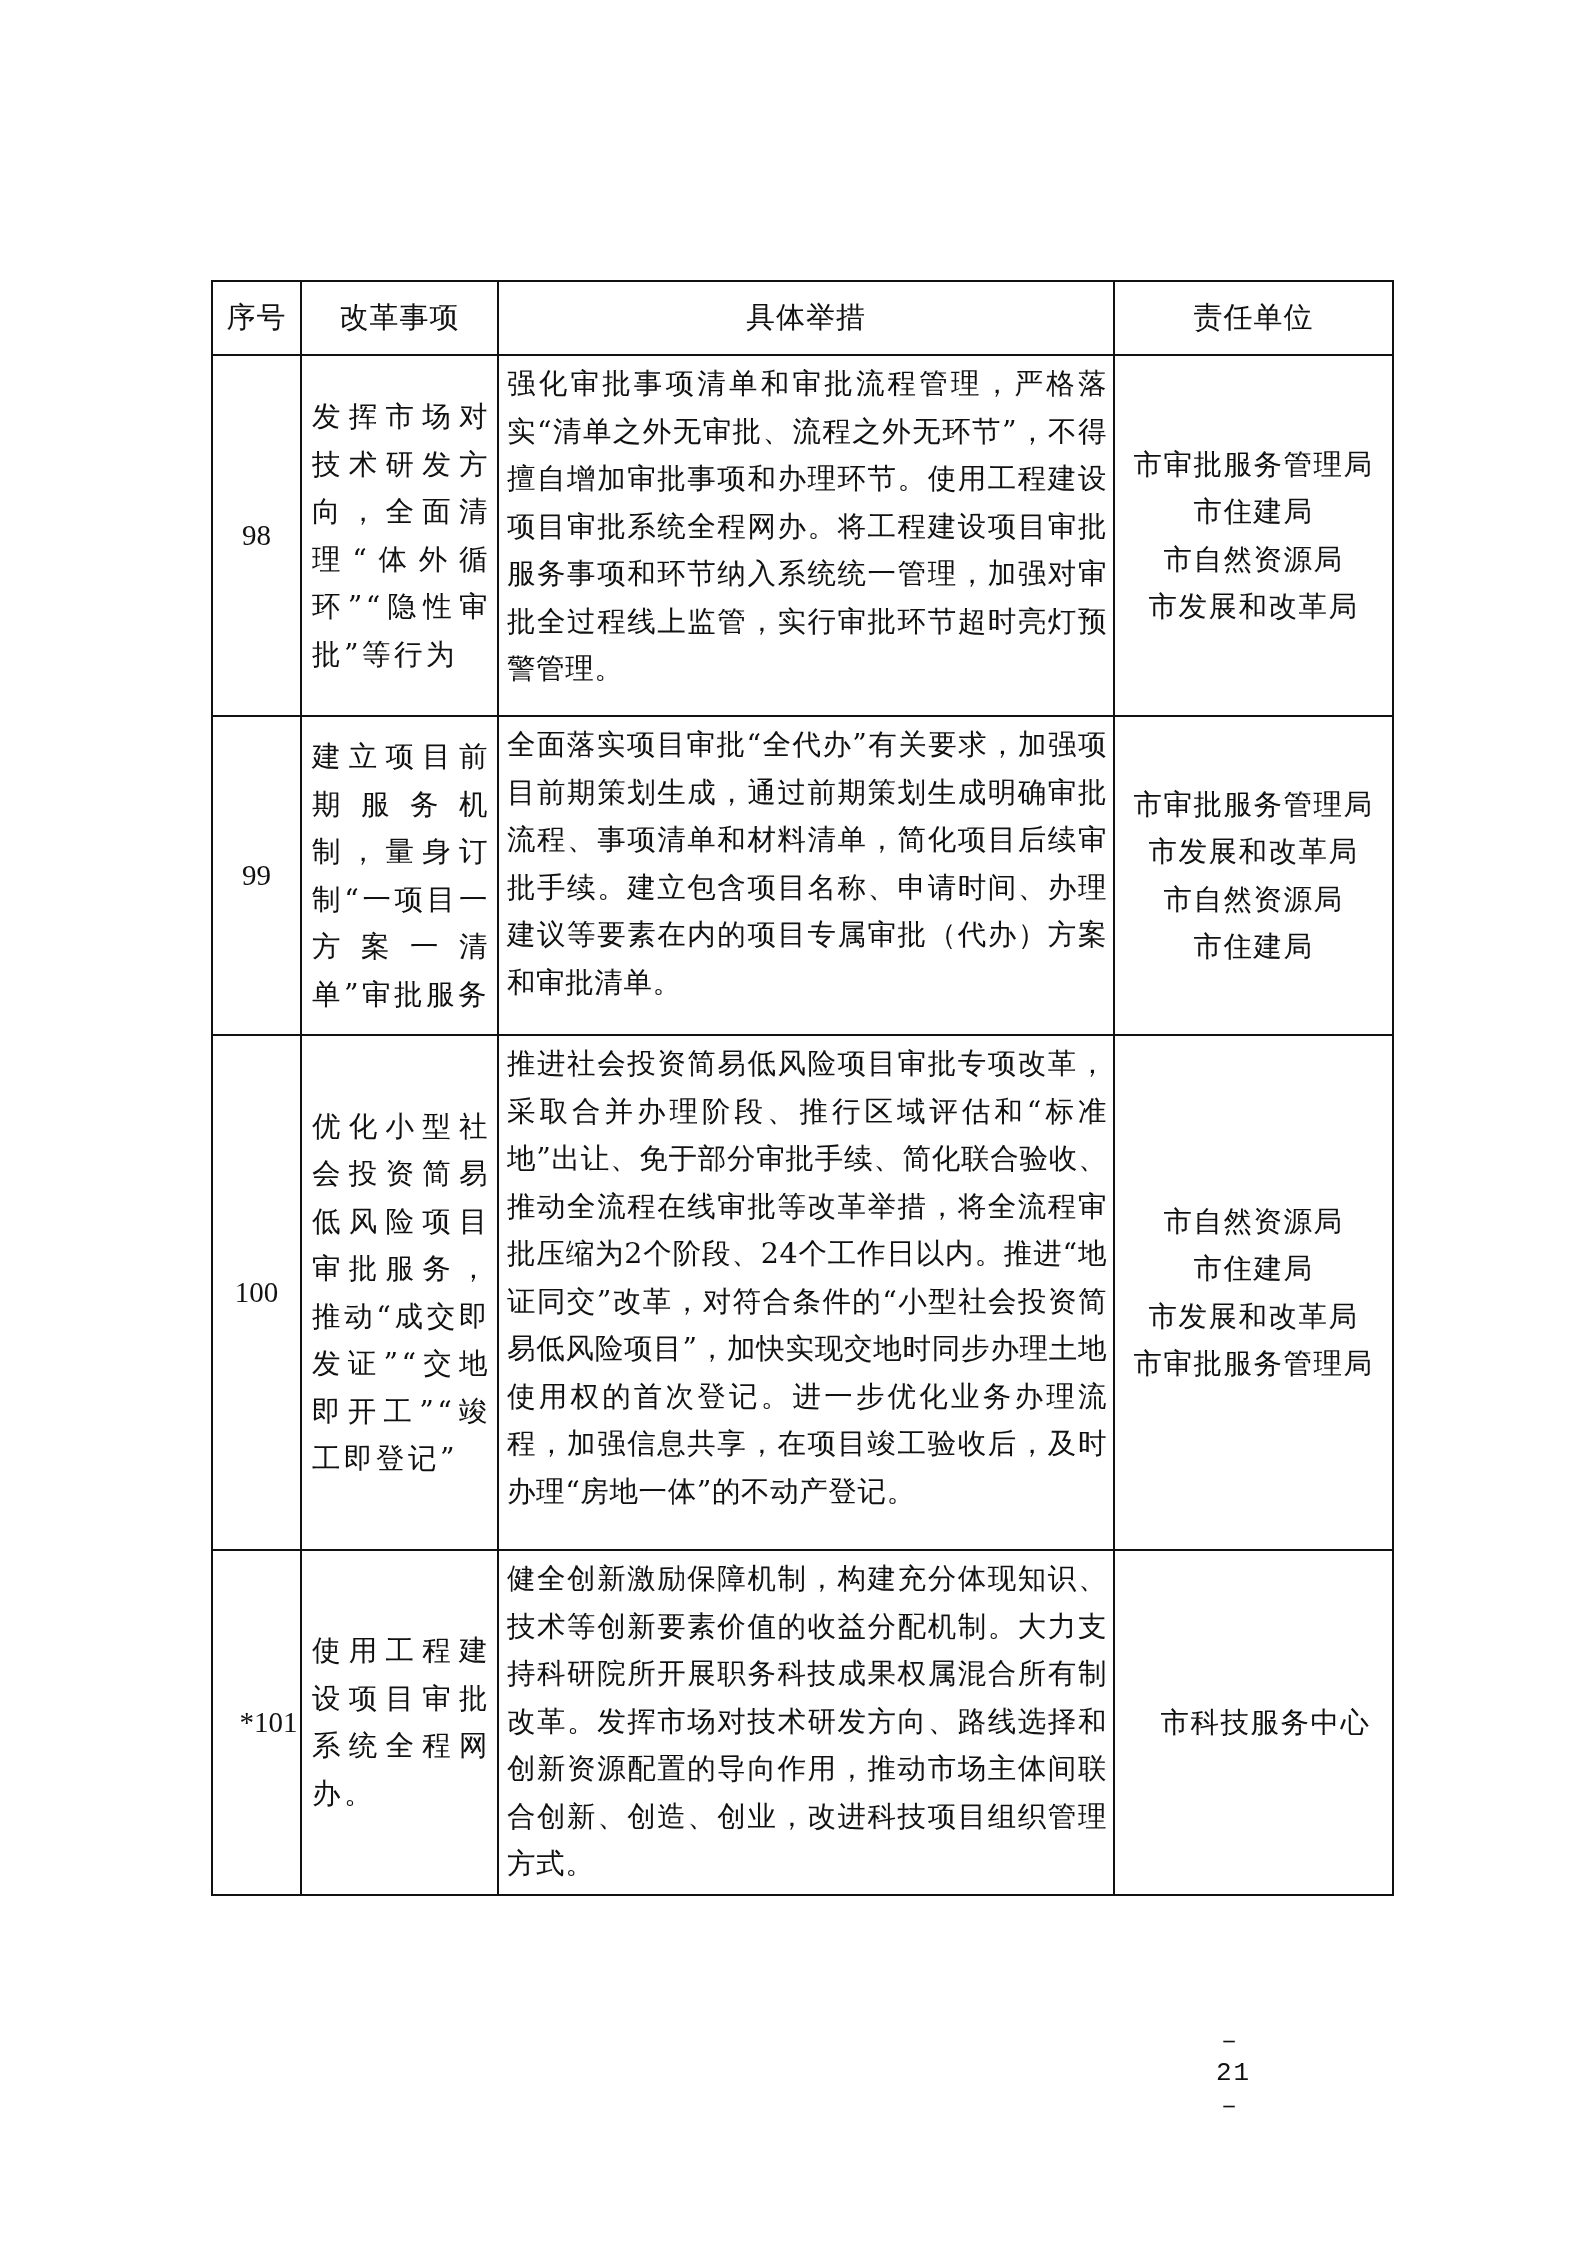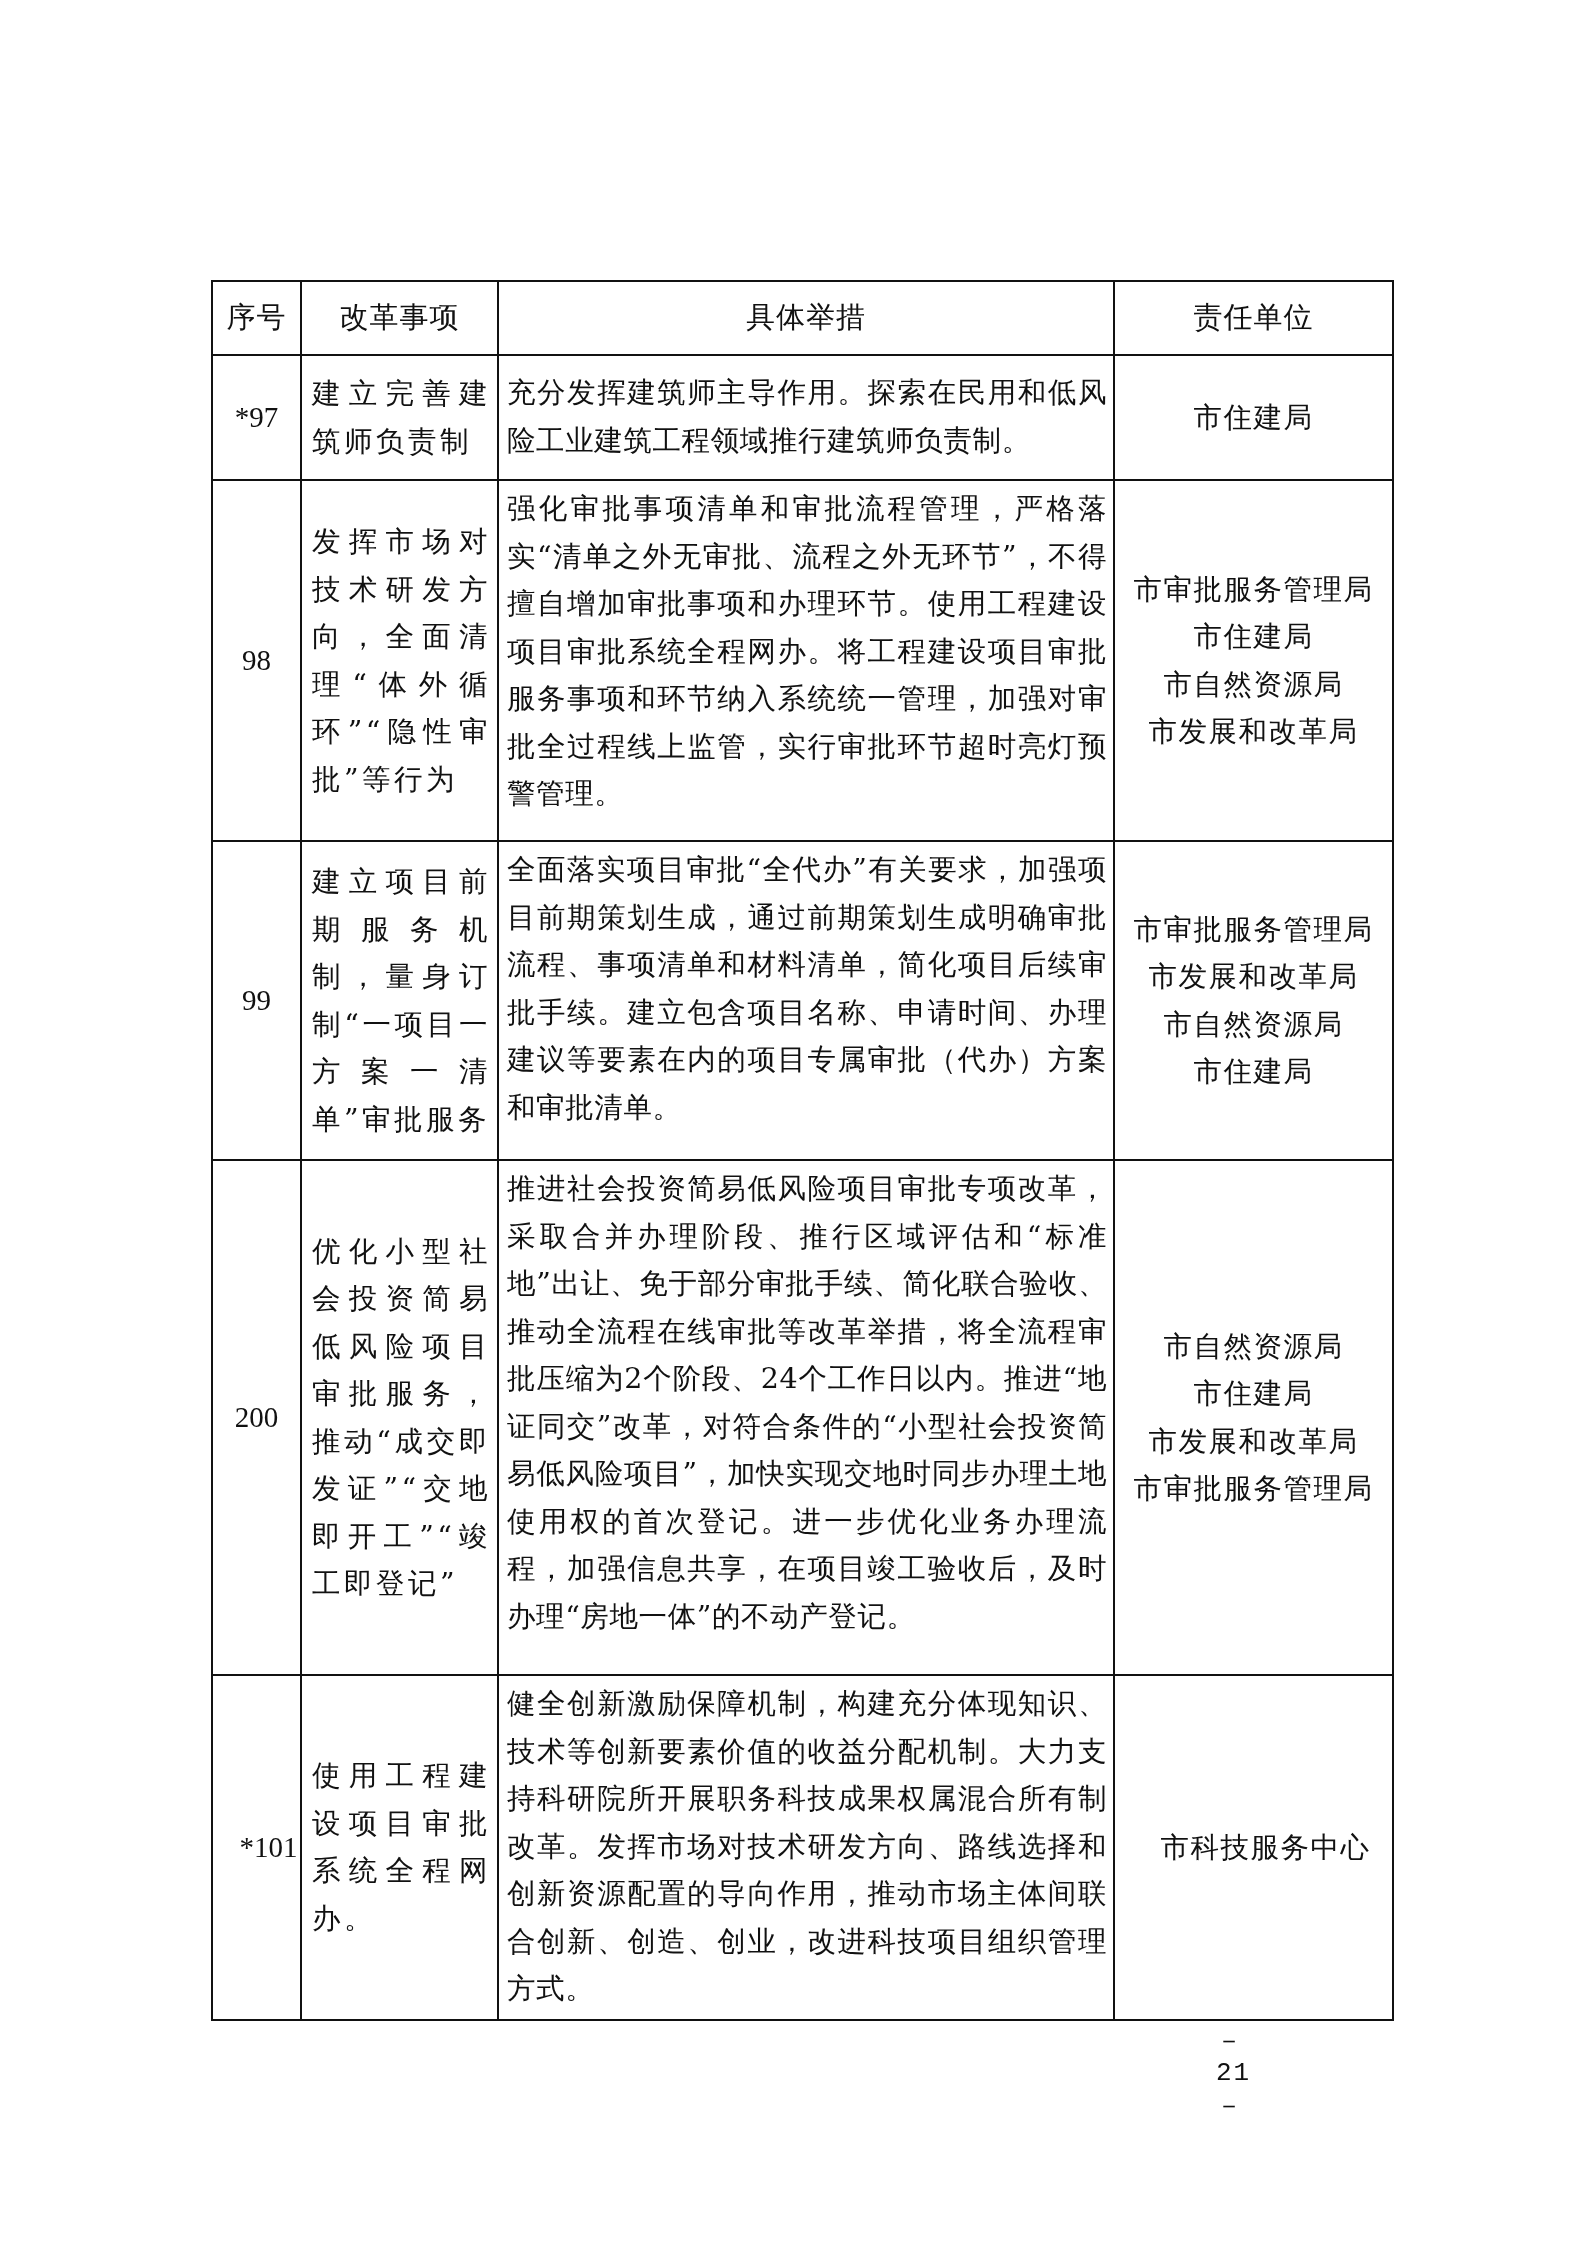--- a/index.html
+++ b/index.html
@@ -51,28 +51,20 @@
     </colgroup>
     <thead>
       <tr>
         <th>序号</th>
         <th>改革事项</th>
         <th>具体举措</th>
         <th>责任单位</th>
       </tr>
     </thead>
     <tbody>
-      <tr class="r97">
-        <td class="no">*97</td>
-        <td class="item">建立完善建筑师负责制</td>
-        <td class="measure">充分发挥建筑师主导作用。探索在民用和低风险工业建筑工程领域推行建筑师负责制。</td>
-        <td class="unit">
-          <div>市住建局</div>
-        </td>
-      </tr>
       <tr class="r98">
         <td class="no">98</td>
         <td class="item">发挥市场对技术研发方向，全面清理“体外循环”“隐性审批”等行为</td>
         <td class="measure">强化审批事项清单和审批流程管理，严格落实“清单之外无审批、流程之外无环节”，不得擅自增加审批事项和办理环节。使用工程建设项目审批系统全程网办。将工程建设项目审批服务事项和环节纳入系统统一管理，加强对审批全过程线上监管，实行审批环节超时亮灯预警管理。</td>
         <td class="unit">
           <div>市审批服务管理局</div>
           <div>市住建局</div>
           <div>市自然资源局</div>
           <div>市发展和改革局</div>
         </td>
@@ -82,21 +74,21 @@
         <td class="item">建立项目前期服务机制，量身订制“一项目一方案一清单”审批服务</td>
         <td class="measure">全面落实项目审批“全代办”有关要求，加强项目前期策划生成，通过前期策划生成明确审批流程、事项清单和材料清单，简化项目后续审批手续。建立包含项目名称、申请时间、办理建议等要素在内的项目专属审批（代办）方案和审批清单。</td>
         <td class="unit">
           <div>市审批服务管理局</div>
           <div>市发展和改革局</div>
           <div>市自然资源局</div>
           <div>市住建局</div>
         </td>
       </tr>
       <tr class="r100">
-        <td class="no">200</td>
+        <td class="no">100</td>
         <td class="item">优化小型社会投资简易低风险项目审批服务，推动“成交即发证”“交地即开工”“竣工即登记”</td>
         <td class="measure">推进社会投资简易低风险项目审批专项改革，采取合并办理阶段、推行区域评估和“标准地”出让、免于部分审批手续、简化联合验收、推动全流程在线审批等改革举措，将全流程审批压缩为2个阶段、24个工作日以内。推进“地证同交”改革，对符合条件的“小型社会投资简易低风险项目”，加快实现交地时同步办理土地使用权的首次登记。进一步优化业务办理流程，加强信息共享，在项目竣工验收后，及时办理“房地一体”的不动产登记。</td>
         <td class="unit">
           <div>市自然资源局</div>
           <div>市住建局</div>
           <div>市发展和改革局</div>
           <div>市审批服务管理局</div>
         </td>
       </tr>
       <tr class="r101">

